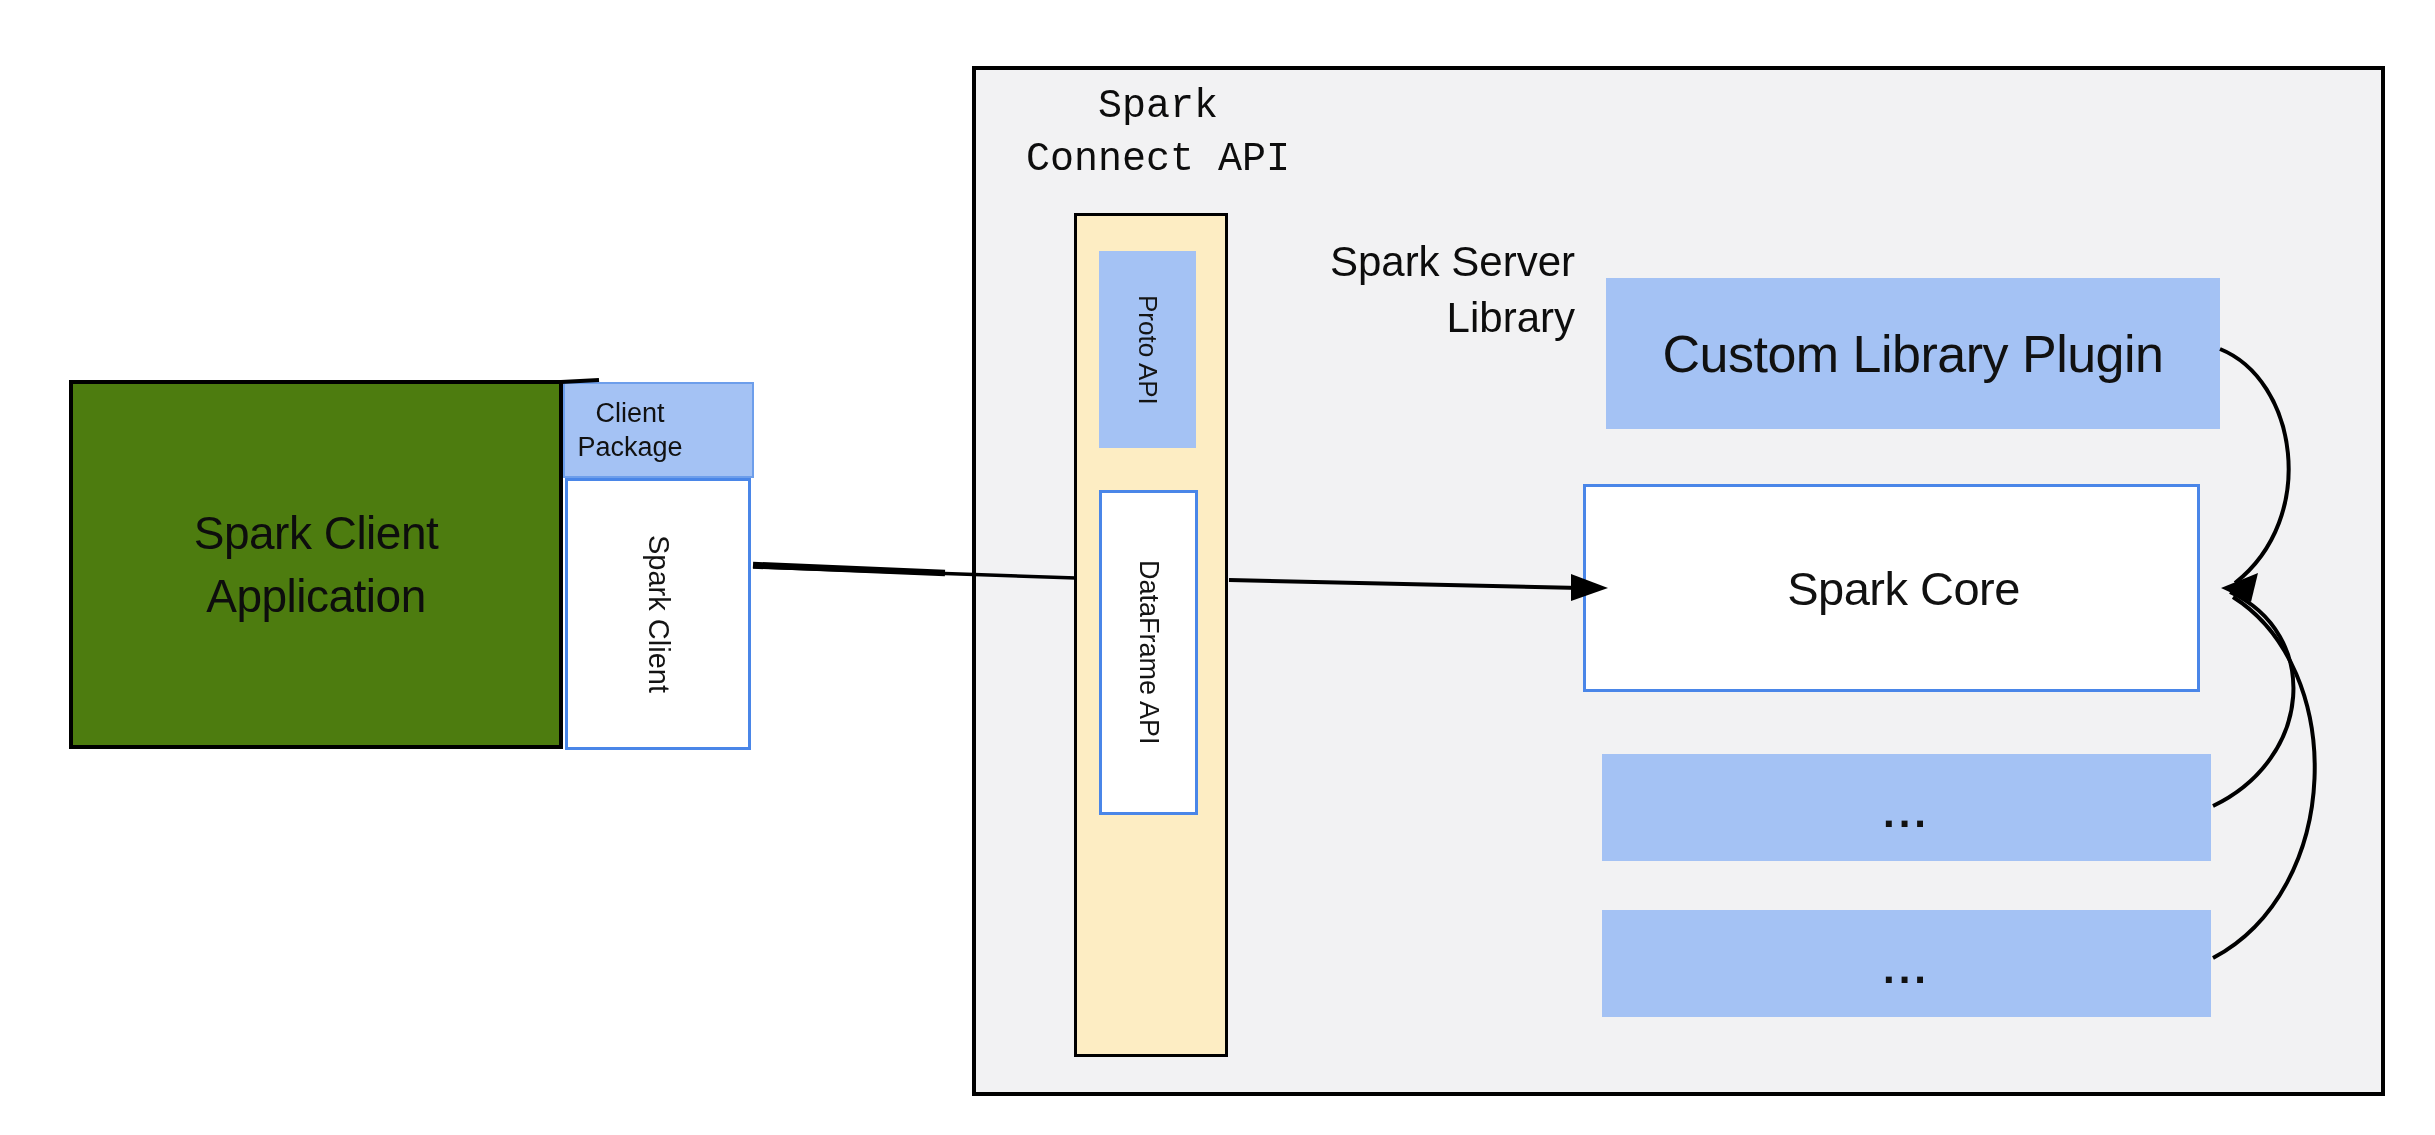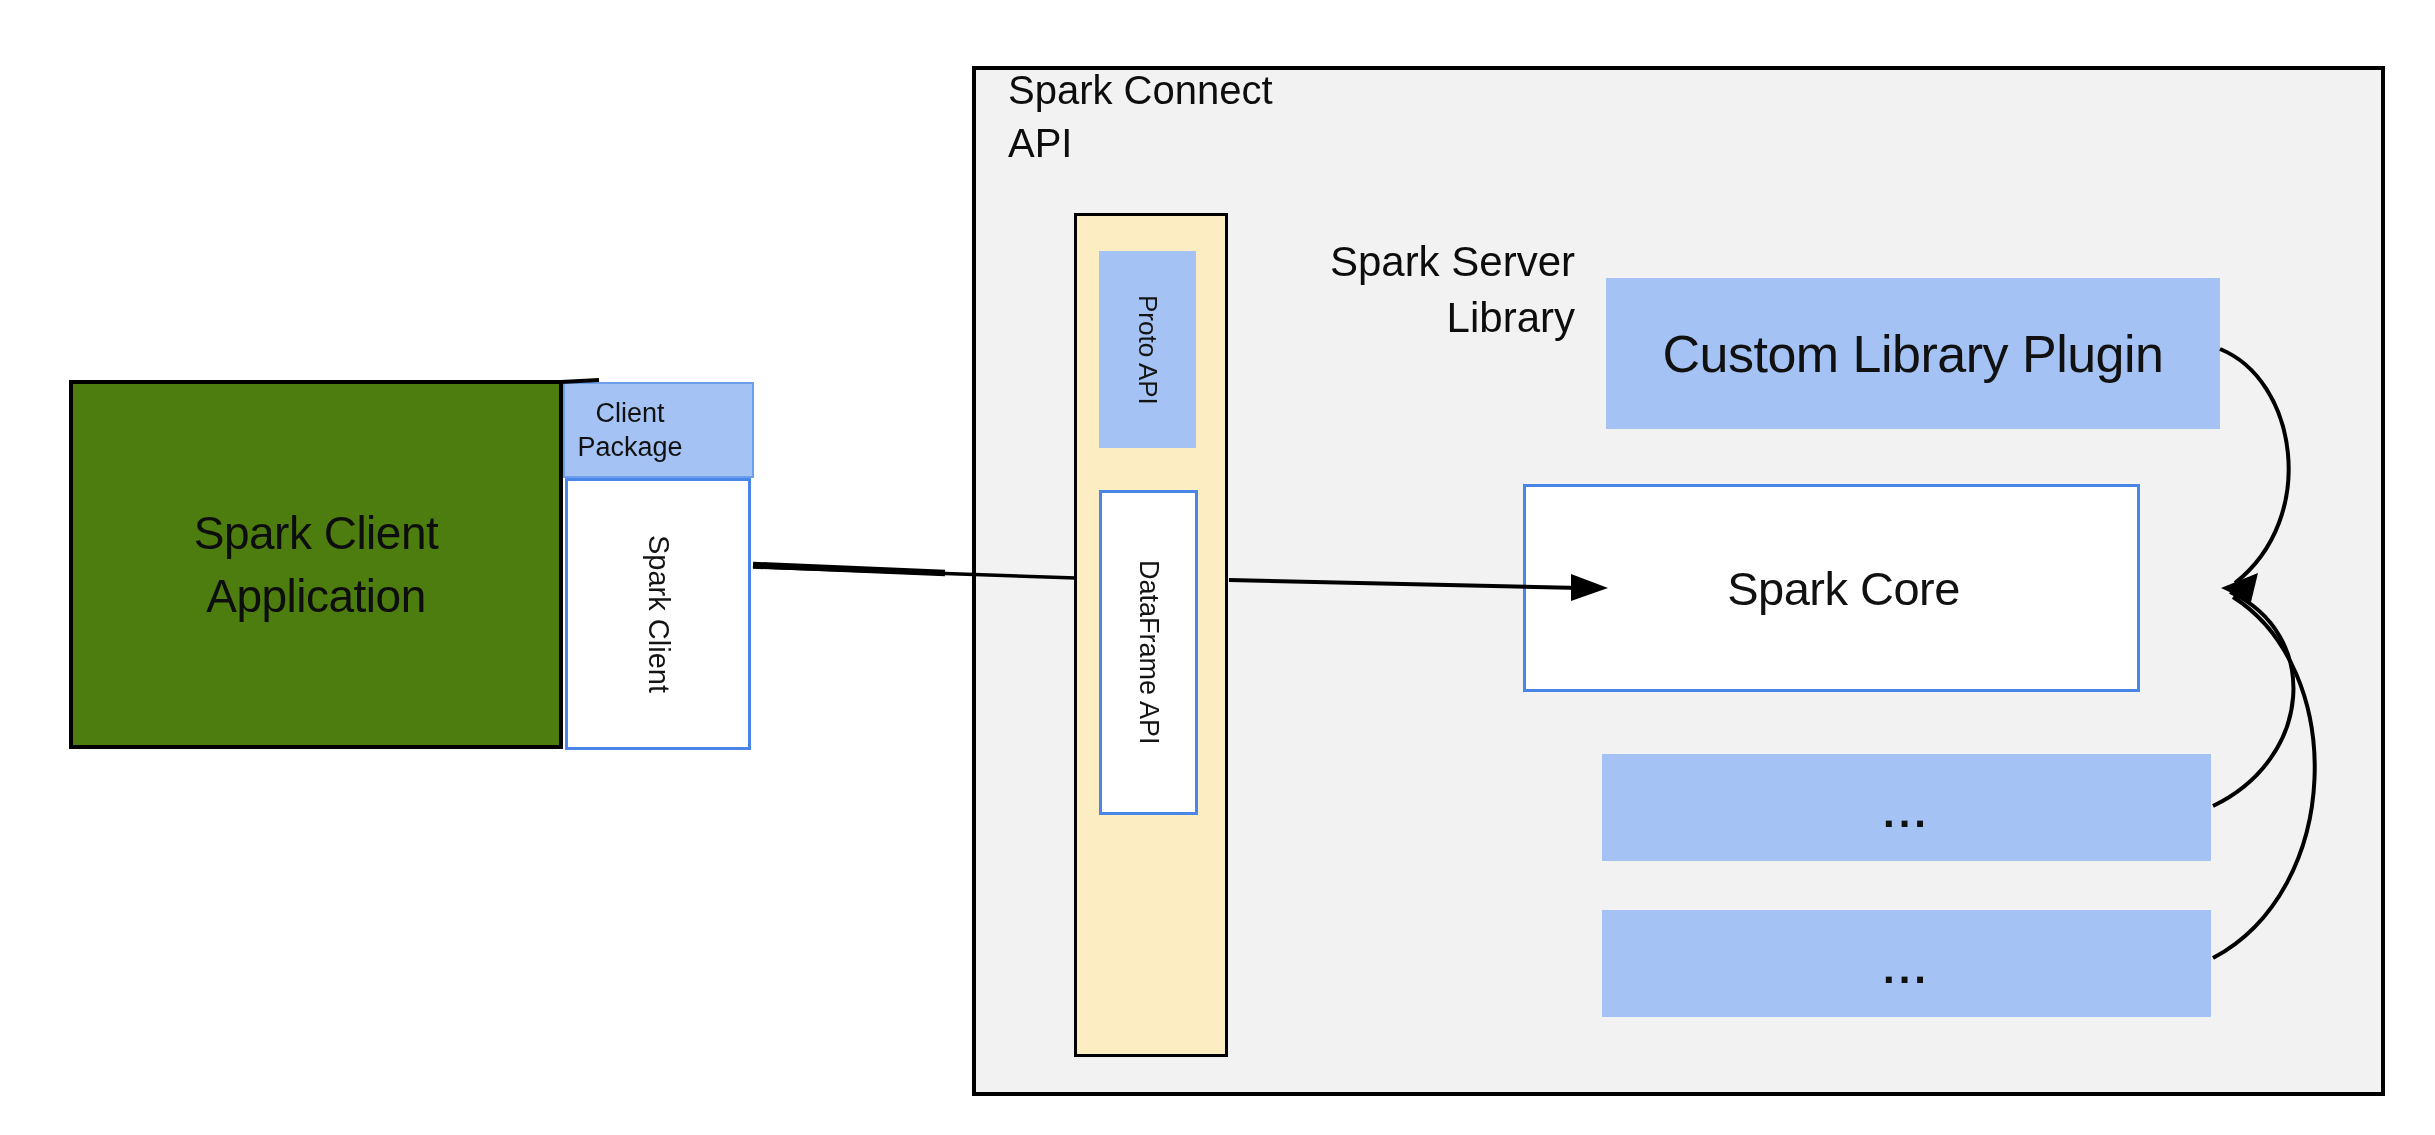--- a/index.html
+++ b/index.html
@@ -57,40 +57,40 @@
   svg.wires { position: absolute; left: 0; top: 0; pointer-events: none; }
   svg.wires path, svg.wires line { fill: none; stroke: #000; }
 </style>
 </head>
 <body>
 
 <div id="stage">
 
   <div class="abs panel" style="left:972px; top:66px; width:1413px; height:1030px;"></div>
 
-  <div class="abs title-text" style="left:1008px; top:64px; width:300px; font-size:40px; line-height:53px; text-align:left;">Spark Connect API</div>
+  <div class="abs title-text" style="left:1008px; top:80px; width:300px; font-size:40px; line-height:53px; text-align:center;font-family:Liberation Mono, monospace;">Spark Connect API</div>
 
 
   <div class="abs yellow-box" style="left:1074px; top:213px; width:154px; height:844px;"></div>
 
   <div class="abs blue-fill vlabel-box" style="left:1099px; top:251px; width:97px; height:197px;">
     <span class="vlabel" style="font-size:26px;">Proto API</span>
   </div>
 
   <div class="abs white-box vlabel-box" style="left:1099px; top:490px; width:99px; height:325px;">
     <span class="vlabel" style="font-size:27px;">DataFrame API</span>
   </div>
 
   <div class="abs title-text" style="left:1250px; top:234px; width:285px; font-size:42px; line-height:56px; text-align:right;margin-left:40px;">Spark Server Library</div>
 
   <div class="abs blue-fill center-label" style="left:1606px; top:278px; width:614px; height:151px;">
     <span style="font-size:52px; letter-spacing:-0.5px;">Custom Library Plugin</span>
   </div>
 
-  <div class="abs white-box center-label" style="left:1523px; top:484px; width:617px; height:208px;padding-left:24px;">
+  <div class="abs white-box center-label" style="left:1583px; top:484px; width:617px; height:208px;padding-left:24px;">
     <span style="font-size:47px; letter-spacing:-0.5px;">Spark Core</span>
   </div>
 
   <div class="abs blue-fill center-label" style="left:1602px; top:754px; width:609px; height:107px;">
     <span style="font-size:42px; font-weight:bold; letter-spacing:4px; margin-top:10px;">...</span>
   </div>
   <div class="abs blue-fill center-label" style="left:1602px; top:910px; width:609px; height:107px;">
     <span style="font-size:42px; font-weight:bold; letter-spacing:4px; margin-top:10px;">...</span>
   </div>
 

